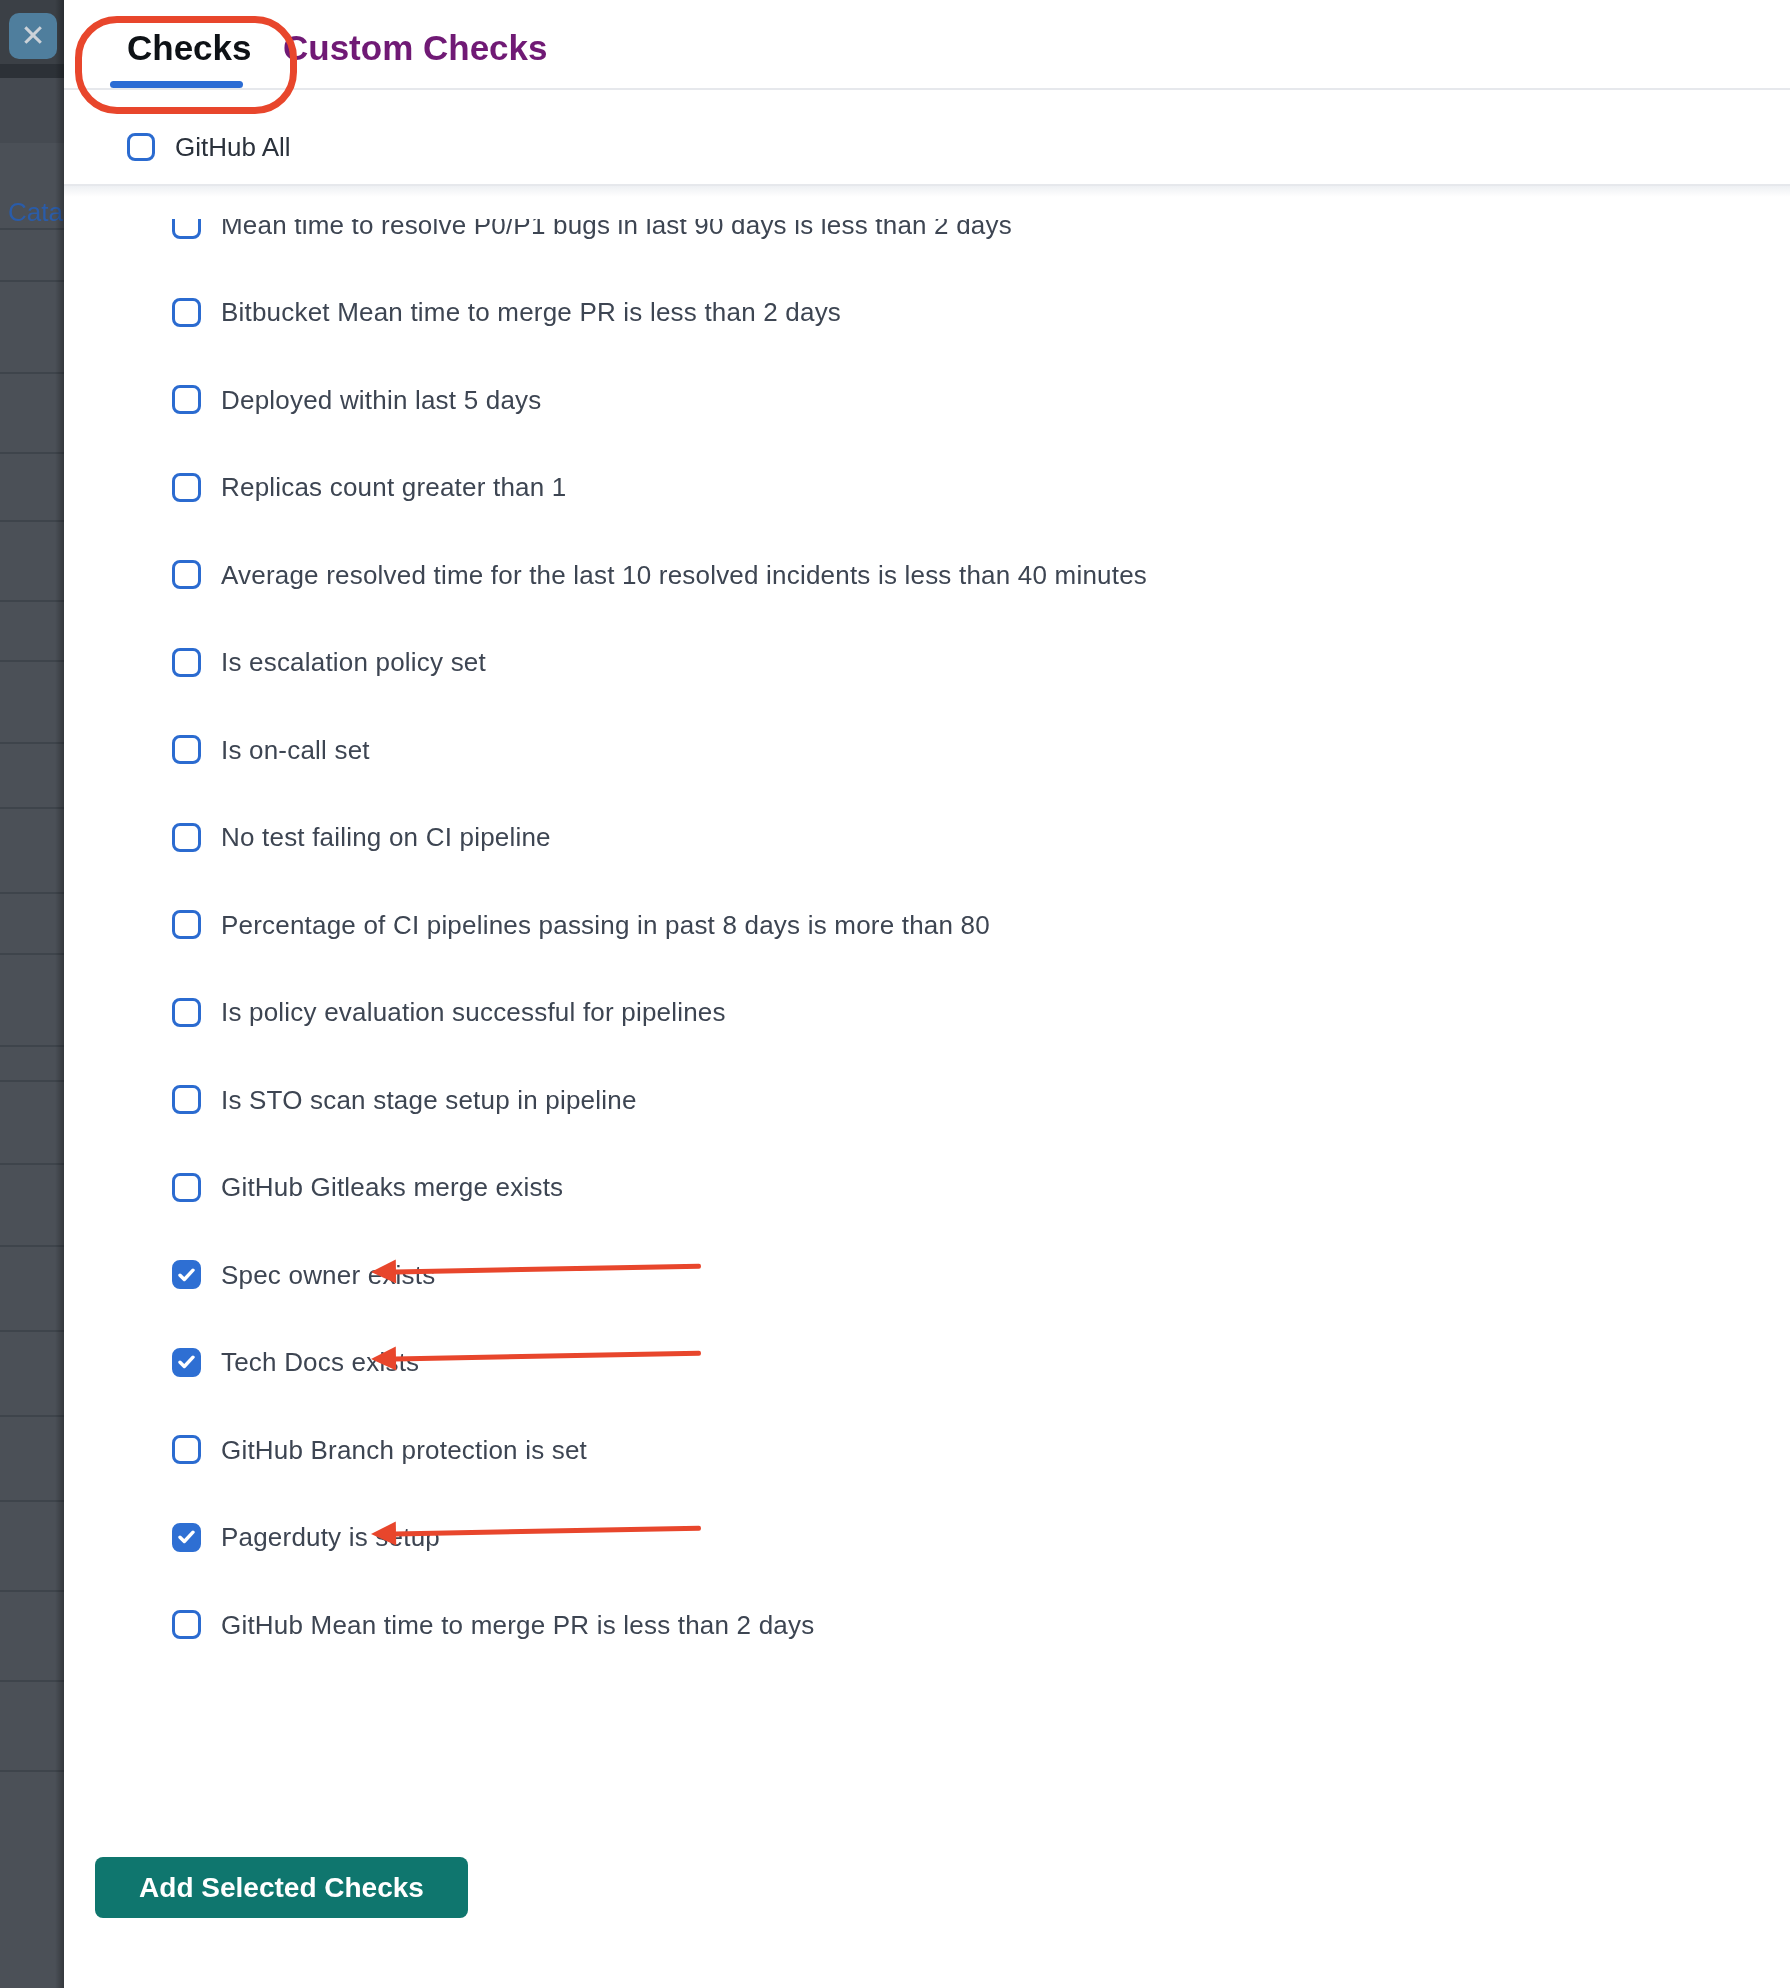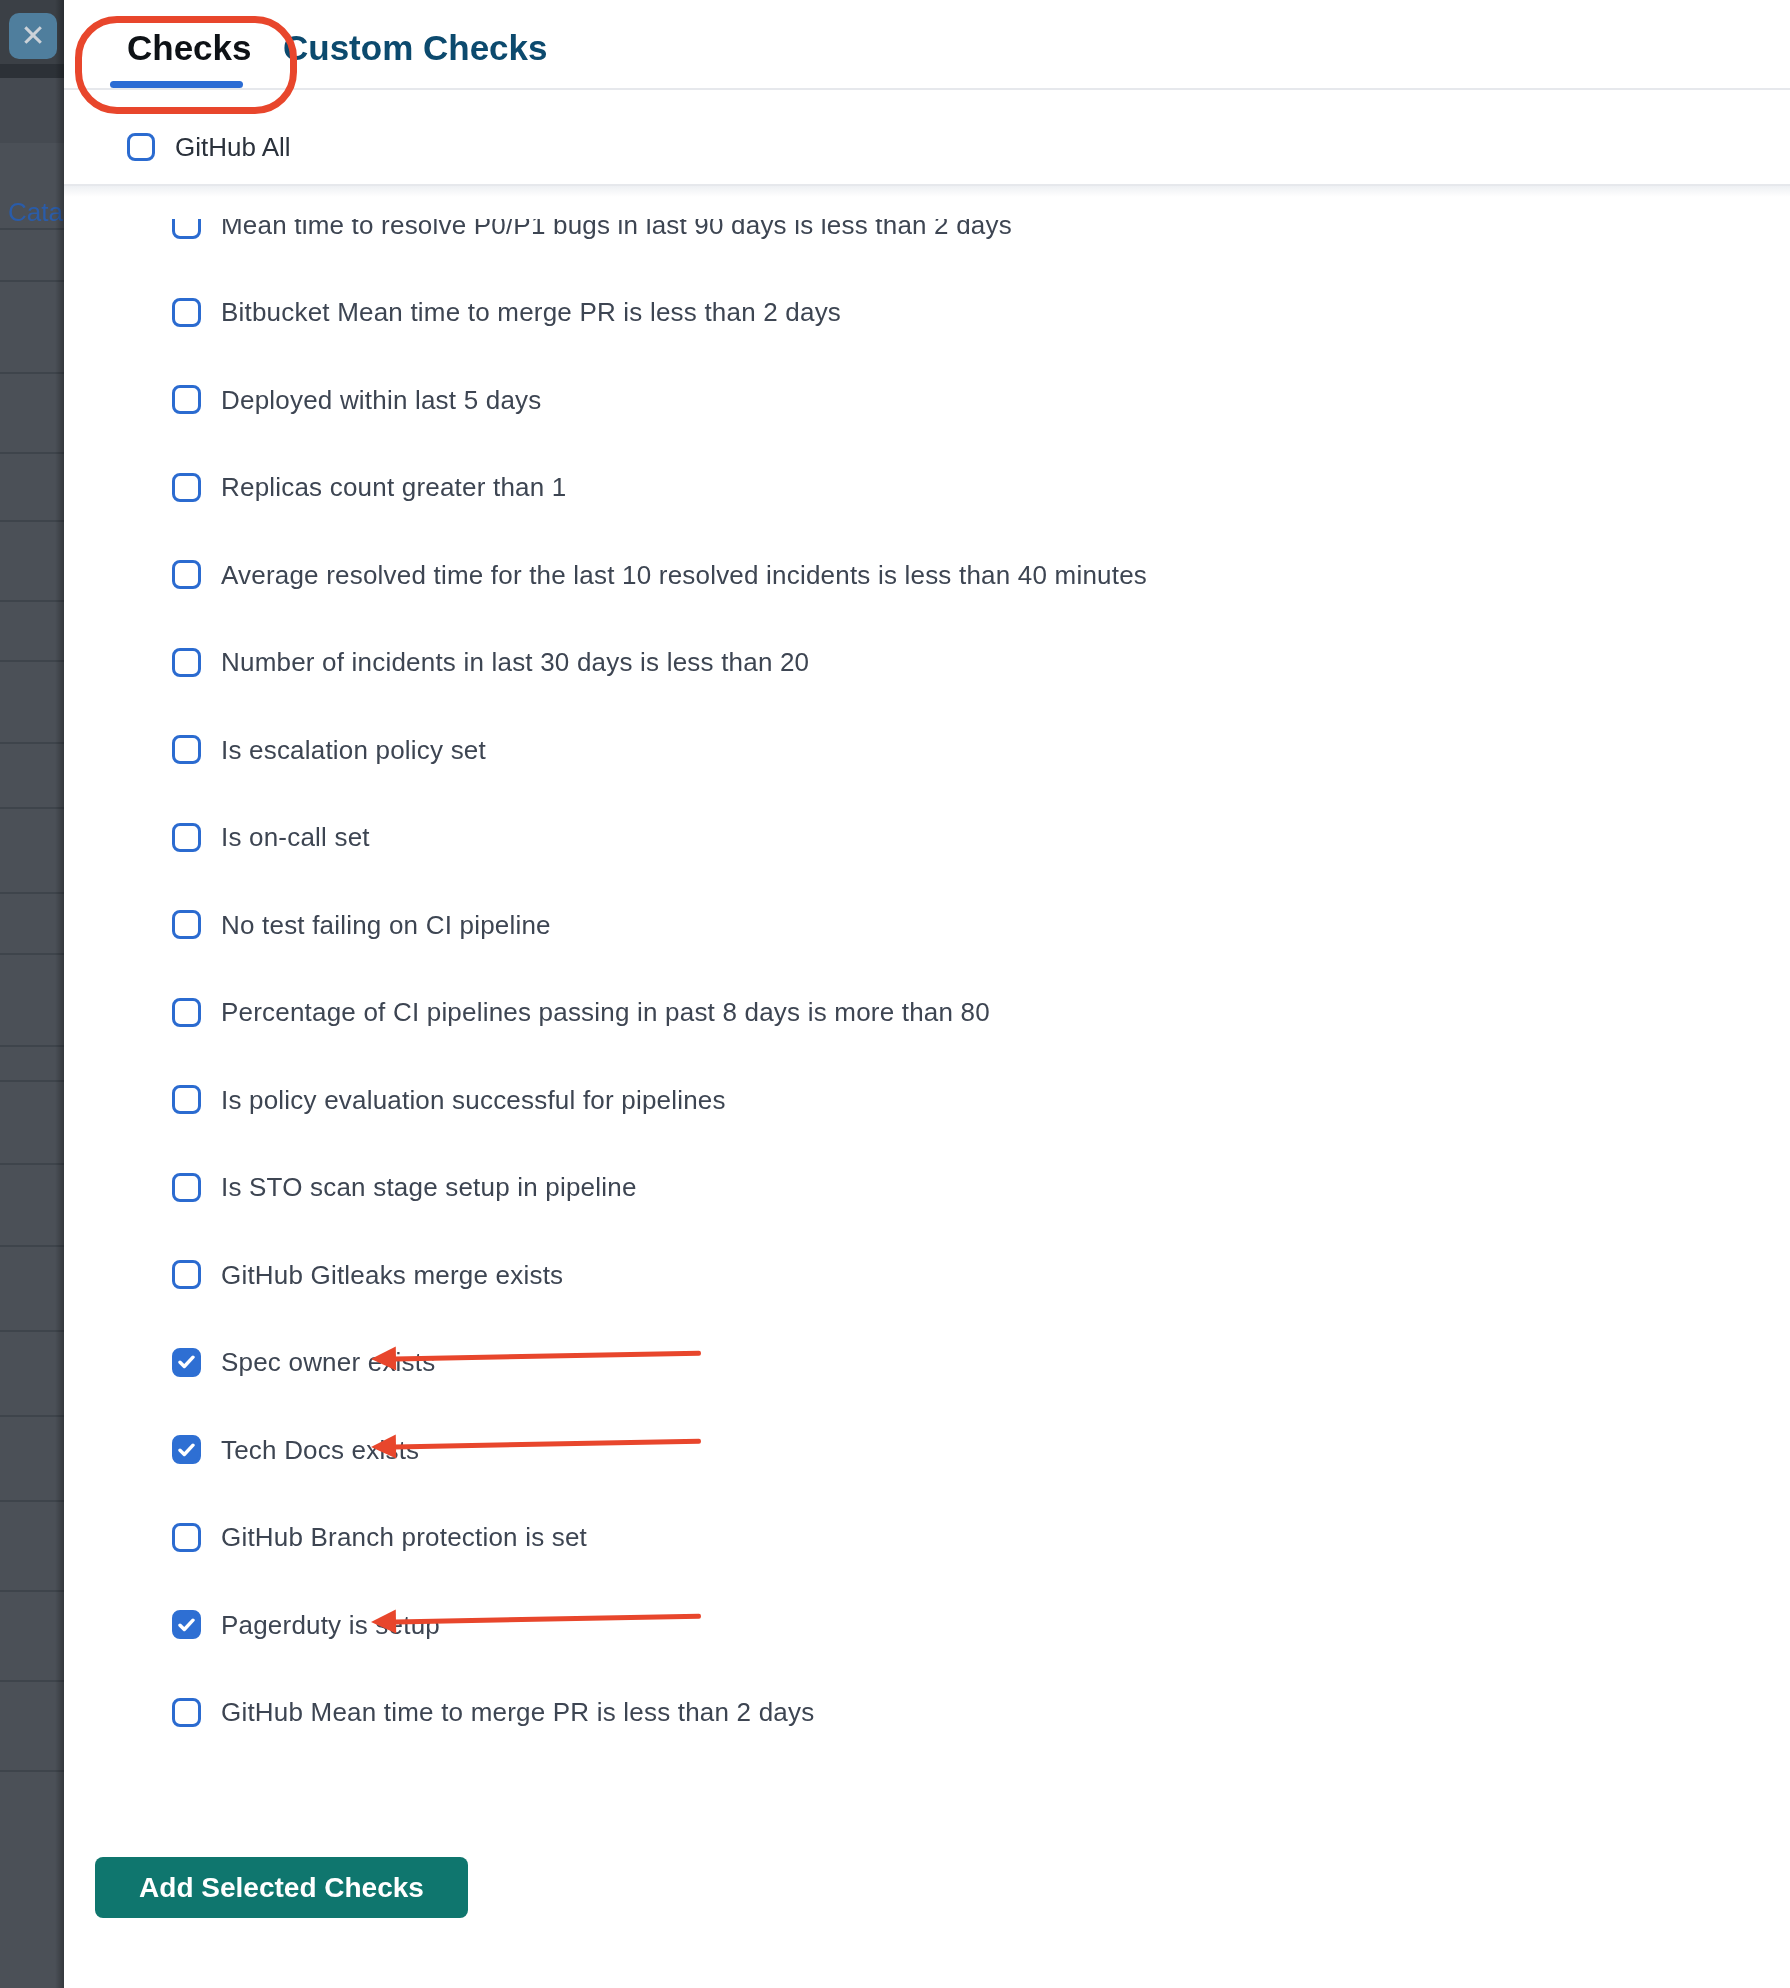--- a/index.html
+++ b/index.html
@@ -22,21 +22,21 @@
     background:#4f7e9d;color:#ccd2d8;display:flex;align-items:center;justify-content:center;
     font-size:30px;line-height:1;cursor:pointer;z-index:2;
   }
   .catalog-label{
     position:absolute;left:8px;top:197px;width:56px;overflow:hidden;white-space:nowrap;
     color:#2a5ca9;font-size:26px;line-height:30px;
   }
   
   .tab-label{position:absolute;top:32px;font-size:35px;line-height:32px;white-space:nowrap;cursor:pointer;}
   .tab-checks{left:127px;font-weight:700;color:#0e1216;}
-  .tab-custom{left:283px;font-weight:600;color:#0c4a6e;}
+  .tab-custom{left:283px;font-weight:600;color:#701a75;}
   .tab-underline{position:absolute;left:110px;top:81px;width:133px;height:7px;border-radius:4px;background:#2b6cd4;}
   .divider{position:absolute;left:64px;right:0;height:2px;background:#e6e8ec;}
   .divider-1{top:88px;}
   .divider-2{top:184px;z-index:6;}
   .divider-shadow{position:absolute;left:64px;right:0;top:186px;height:11px;z-index:6;
     background:linear-gradient(to bottom,#eef0f3,rgba(255,255,255,0));}
   
   .annotation-oval{
     position:absolute;left:75px;top:16px;width:208px;height:84px;border:7px solid #e8462c;
     border-radius:42px;z-index:9;pointer-events:none;
@@ -148,24 +148,20 @@
   <div class="check-row">
     <div class="cbx"></div>
     <div class="lbl">Replicas count greater than 1</div>
   </div>
 
   <div class="check-row">
     <div class="cbx"></div>
     <div class="lbl">Average resolved time for the last 10 resolved incidents is less than 40 minutes</div>
   </div>
 
-  <div class="check-row">
-    <div class="cbx"></div>
-    <div class="lbl">Number of incidents in last 30 days is less than 20</div>
-  </div>
 
   <div class="check-row">
     <div class="cbx"></div>
     <div class="lbl">Is escalation policy set</div>
   </div>
 
   <div class="check-row">
     <div class="cbx"></div>
     <div class="lbl">Is on-call set</div>
   </div>

